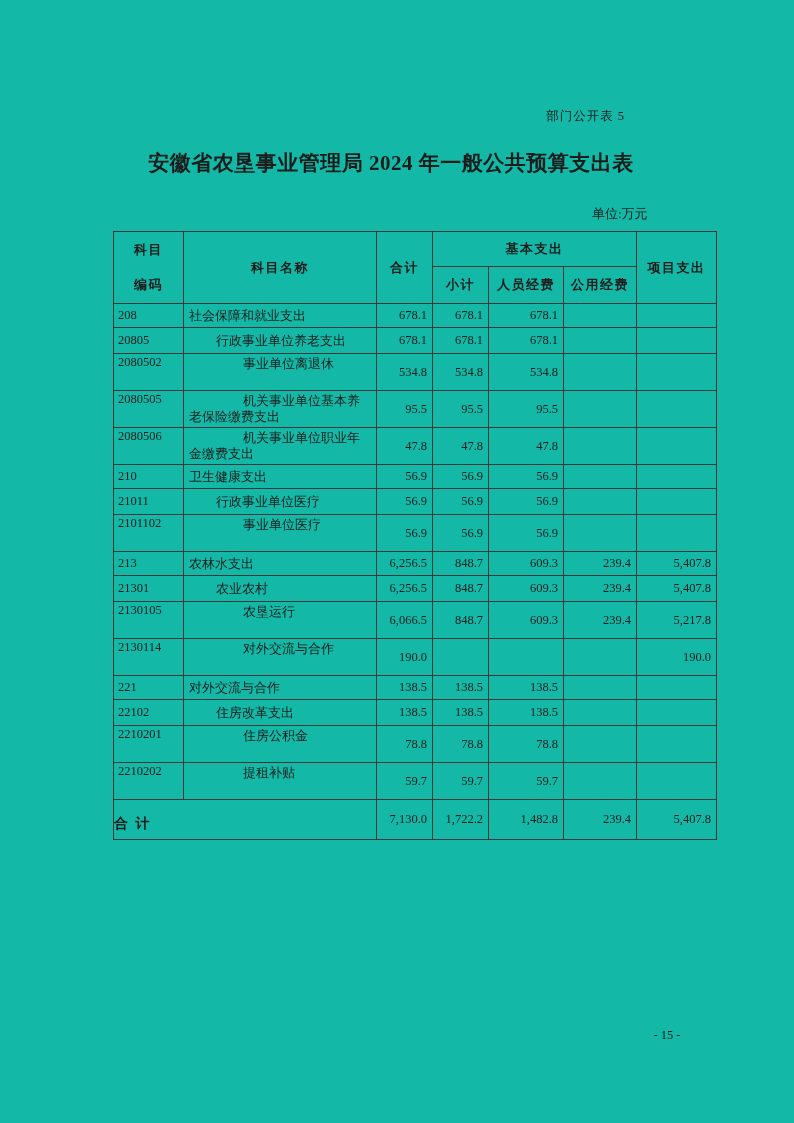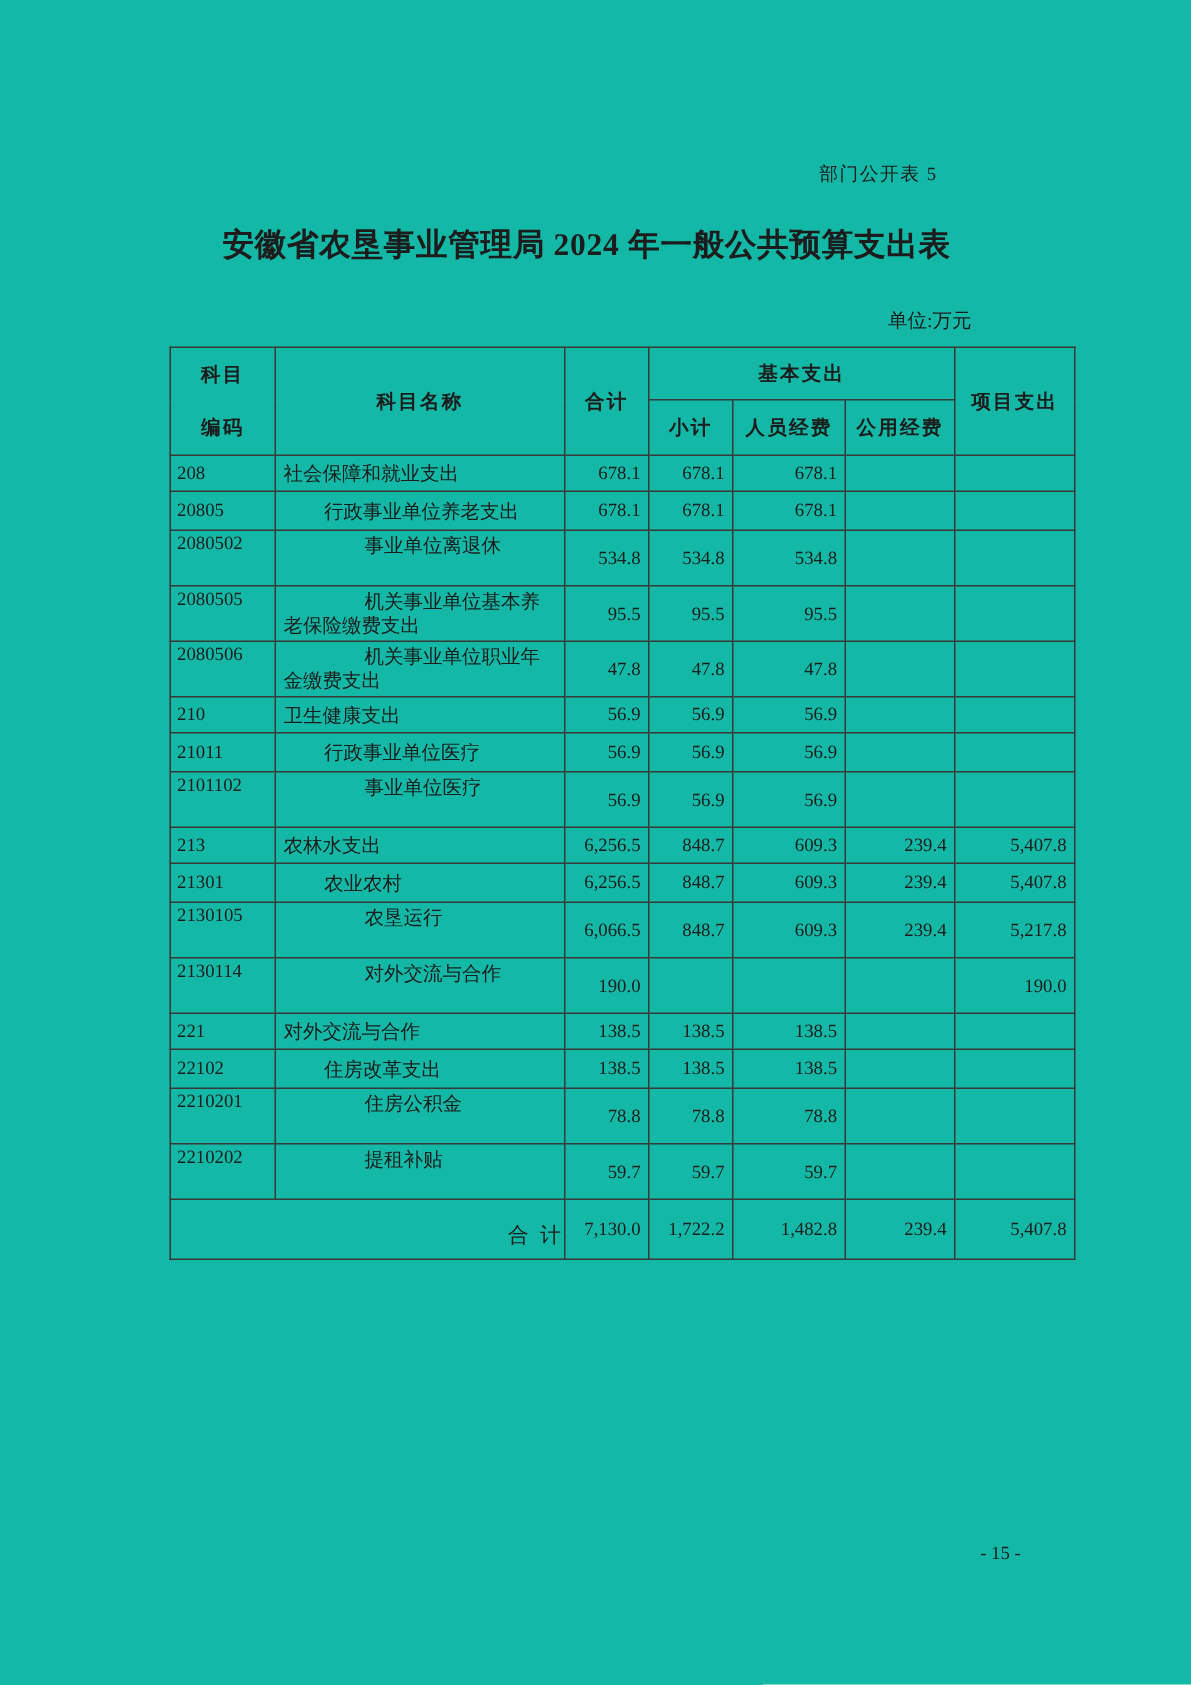--- a/index.html
+++ b/index.html
@@ -71,21 +71,21 @@
   tr.r-tall  { height:30px; }
   tr.r-tall2 { height:34px; }
   tr.r-tall td.code, tr.r-tall2 td.code { vertical-align:bottom; padding-bottom:20px; }
   tr.r-tall td.name, tr.r-tall2 td.name { vertical-align:top; padding-top:2px;margin-left:12px; }
   .ind2 { text-indent:27px; }
   .ind3 { text-indent:54px; }
   .wrap { white-space:pre-line; }
 
   tr.total-row { height:40px; }
   td.total-label {
-    font-weight:normal; font-size:14px; text-align:right;
+    font-weight:bold; font-size:14px; text-align:left;
     letter-spacing:2px; vertical-align:middle; padding-top:8px;
   }
   tr.total-row td.val { font-weight:normal; }
 
   .page-number {
     position:absolute; top:1028px; left:622px; width:90px;
     text-align:center; font-size:12.5px;
   }
 </style>
 </head>

